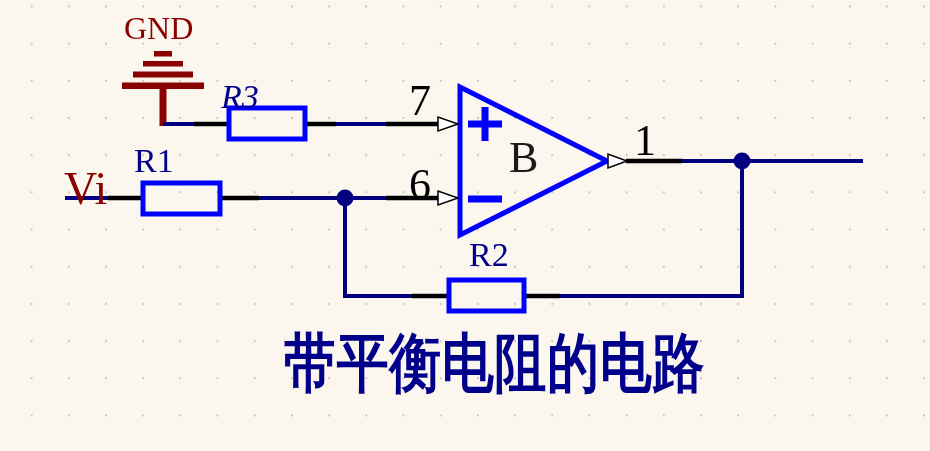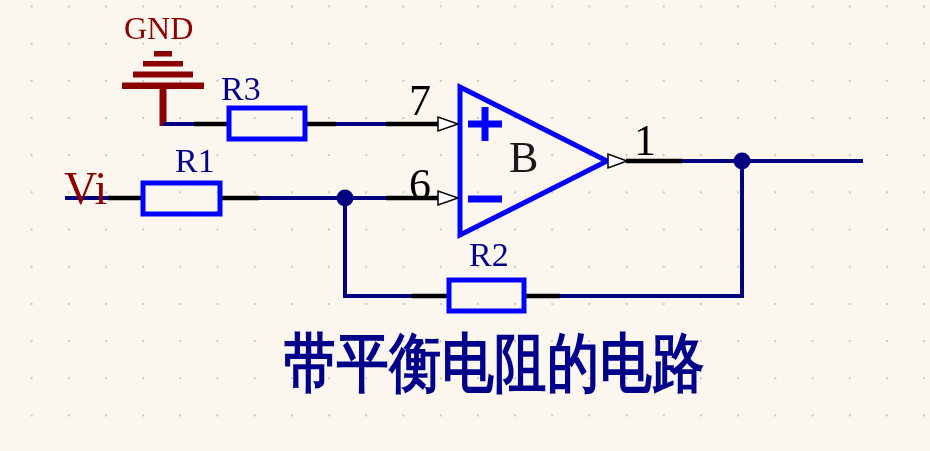--- a/index.html
+++ b/index.html
@@ -13,22 +13,22 @@
     overflow:hidden;
     font-family:"Liberation Serif", serif;
     text-align:center;
   }
   .schem-svg { position:absolute; left:0; top:0; }
   .label { position:absolute; line-height:1; white-space:nowrap; }
   .net-label   { color:#8B0000; }          
   .desig-label { color:#00008B; }          
   .pin-label   { color:#000000; }          
   .gnd-label   { left:124px; top:12px;  font-size:32px; }
-  .r3-label    { left:221px; top:72px;  font-size:34px; }
-  .r1-label    { left:134px; top:144px; font-size:34px;margin-left:41px; }
+  .r3-label    { left:221px; top:80px;  font-size:34px;font-style:italic; }
+  .r1-label    { left:134px; top:144px; font-size:34px; }
   .r2-label    { left:441px; top:238px; font-size:34px;margin-left:28px; }
   .vi-label    { left:64px;  top:166px; font-size:46px; }
   .vout-label  { left:792px; top:125px; font-size:33px; }
   .pin7-label  { left:409px; top:79px;  font-size:44px; }
   .pin6-label  { left:409px; top:163px; font-size:44px; }
   .pin1-label  { left:634px; top:119px; font-size:44px; }
   .b-label     { left:509px; top:136px; font-size:44px; color:#1A1A1A; }
   .caption {
     left:284px; top:331px;
     font-family:"DejaVu Sans", sans-serif;

